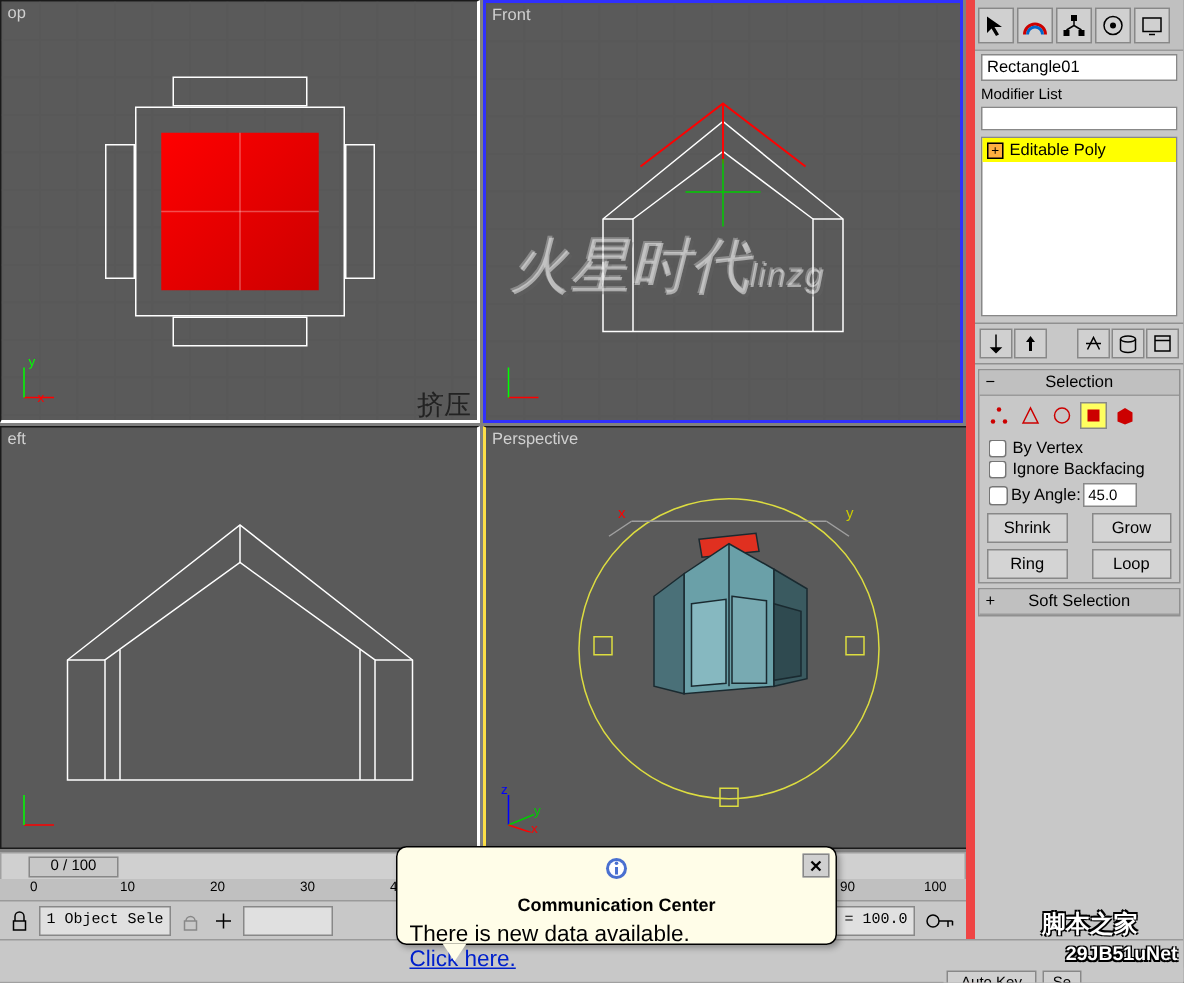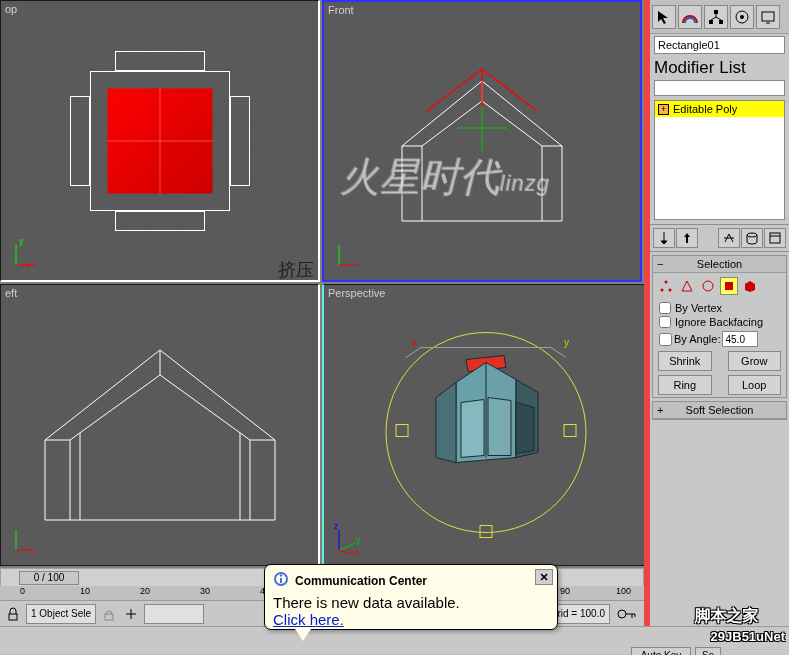--- a/index.html
+++ b/index.html
@@ -3,21 +3,21 @@
 <meta charset="utf-8">
 <style>
 * { box-sizing: border-box; margin: 0; padding: 0; font-family: Arial, sans-serif; }
 body { width: 789px; height: 655px; background: #c0c0c0; overflow: hidden; position: relative; font-size: 11px; }
 
 .viewports { position: absolute; left: 0; top: 0; width: 644px; height: 568px; background: #808080; }
 .vp { position: absolute; background: #5a5a5a; border: 1px solid #1a1a1a; }
 .vp-top { left: 0; top: 0; width: 320px; height: 282px; border-right: 2px solid #fff; border-bottom: 2px solid #fff; }
 .vp-front { left: 322px; top: 0; width: 320px; height: 282px; border: 2px solid #3030ff; }
 .vp-left { left: 0; top: 284px; width: 320px; height: 282px; border-right: 2px solid #fff; }
-.vp-persp { left: 322px; top: 284px; width: 326px; height: 282px; border-left: 2px solid #5eead4; }
+.vp-persp { left: 322px; top: 284px; width: 326px; height: 282px; border-left: 2px solid #fde047; }
 .vp-label { position: absolute; top: 2px; left: 4px; color: #d0d0d0; font-size: 11px; }
 .axis-gizmo { position: absolute; left: 10px; bottom: 10px; width: 30px; height: 30px; }
 .axis-gizmo .x { position:absolute; left:14px; bottom:0; color:#f00; font-size:9px;}
 .axis-gizmo .y { position:absolute; left:0; top:0; color:#0f0; font-size:9px;}
 
 
 .top-shape { position: absolute; left: 50%; top: 50%; transform: translate(-50%,-50%); }
 .top-outer { position: absolute; inset: 0; border: 1px solid #fff; }
 .top-flap { position:absolute; border:1px solid #fff; background: transparent; }
 .top-red { width: 105px; height: 105px; background: linear-gradient(135deg,#ff0000 0%,#cc0000 100%); position: absolute; left: 50%; top: 50%; transform: translate(-50%,-50%); }
@@ -37,21 +37,21 @@
 
 .persp-box { position:absolute; left:50%; top:50%; transform: translate(-50%,-50%); width: 240px; height: 235px;}
 .persp-box svg { width:100%; height:100%;}
 
 
 .panel { position:absolute; right:0; top:0; width:145px; height: 655px; background:#c8c8c8; border-left:6px solid #ef4444; }
 .topbar { height: 34px; display:flex; gap:2px; padding:3px 2px; background:#c0c0c0; border-bottom:1px solid #9a9a9a; align-items:center;}
 .topbtn { width:24px; height:24px; background:#d0d0d0; border:1px solid #888; display:flex; align-items:center; justify-content:center; flex-shrink:0;}
 .topbtn svg{width:16px;height:16px;}
 .field { margin: 2px 4px; background:#fff; border:1px solid #888; padding:2px 3px; height:18px;}
-.droplabel { margin: 4px 4px 0 4px; font-size:17px; color:#000;}
+.droplabel { margin: 4px 4px 0 4px; font-size:10px; color:#000;}
 .stack { margin: 4px; background:#fff; border:1px solid #888; height: 120px;}
 .stack-row { background:#ffff00; padding:2px 3px; display:flex; gap:4px; align-items:center;}
 .stack-row .plus { width:11px;height:11px;background:#ffb040;border:1px solid #000;display:flex;align-items:center;justify-content:center;font-size:9px;}
 .small-btns { display:flex; gap:1px; padding:3px 3px; border-top:1px solid #909090; border-bottom:1px solid #909090;}
 .small-btns .b { width:22px; height:20px; border:1px solid #888; background:#d0d0d0; display:flex;align-items:center;justify-content:center;}
 .small-btns .b svg{width:14px;height:14px;}
 .spacer{ flex:1;}
 .rollout { margin:3px 2px; border:1px solid #909090; background:#c8c8c8;}
 .rollout-head { background:#c0c0c0; text-align:center; padding:2px; border-bottom:1px solid #9a9a9a; display:flex; justify-content:center; position:relative;}
 .rollout-head .m{ position:absolute; left:4px; top:2px;}
@@ -65,26 +65,26 @@
 .btn { height:20px; border:1px solid #888; background:#d4d4d4; display:flex;align-items:center;justify-content:center; flex:1;margin:0 1px;}
 .btnrow { display:flex; gap:14px; padding:2px 4px;}
 .status-line { text-align:right; padding:2px 6px; font-size:10px;}
 
 
 .timeline { position:absolute; left:0; top:568px; width:644px; height:20px; background:#d0d0d0; border:1px solid #a0a0a0;}
 .time-scrub{ position:absolute; left:18px; top:2px; width:60px; height:14px; background:#c8c8c8; border:1px solid #888; font-size:10px; text-align:center;}
 .ticks{ position:absolute; left:0; top:586px; width:644px; height:14px; background:#c0c0c0;}
 .tick{ position:absolute; top:0; font-size:9px; color:#000;}
 .statusbar{ position:absolute; left:0; top:600px; width:644px; height:26px; background:#c8c8c8; border-top:1px solid #9a9a9a;display:flex;align-items:center;gap:4px;padding:2px 4px;}
-.stat-item{height:20px;border:1px solid #888;background:#e0e0e0;padding:2px 4px;font-size:10px;display:flex;align-items:center;}
+.stat-item{height:20px;border:1px solid #888;background:#e0e0e0;padding:2px 4px;font-size:10px;display:flex;align-items:center;font-family:Liberation Mono, monospace;}
 .lock-i{width:18px;height:18px;display:flex;align-items:center;justify-content:center;}
 
 
 .balloon { position:absolute; left:264px; top:564px; width:294px; height:66px; background:#fffde8; border:1px solid #000; border-radius:7px; box-shadow:2px 2px 4px rgba(0,0,0,.3); padding:6px 8px;}
-.balloon-title{font-weight:bold; font-size:12px; display:flex;align-items:center;gap:6px;}
+.balloon-title{font-weight:bold; font-size:12px; display:flex;align-items:center;gap:6px;flex-direction:column;}
 .balloon-close{position:absolute; right:4px; top:4px; width:18px;height:16px;border:1px solid #888; background:#d0d0d0;display:flex;align-items:center;justify-content:center;font-size:11px;font-weight:bold;}
 .balloon-body{ margin-top:4px; font-size:15px;}
 .balloon-link{ color:#0020cc; text-decoration:underline; cursor:pointer;}
 .balloon-tail{position:absolute;left:30px;bottom:-12px;width:0;height:0;border-left:8px solid transparent;border-right:8px solid transparent;border-top:12px solid #fffde8;}
 .balloon-tail2{position:absolute;left:29px;bottom:-14px;width:0;height:0;border-left:9px solid transparent;border-right:9px solid transparent;border-top:13px solid #000;z-index:-1;}
 
 
 .bottom-right{ position:absolute; right:0; top:600px; width:160px; height:53px; background:#c8c8c8; display:flex; gap:4px; align-items:flex-start; padding:2px;margin-top:45px;}
 .key-i{ width:26px;height:22px; display:flex;align-items:center;justify-content:center;}
 .autokey{ width:60px; height:18px; border:1px solid #888; background:#d0d0d0; font-size:10px; text-align:center; line-height:16px;}

